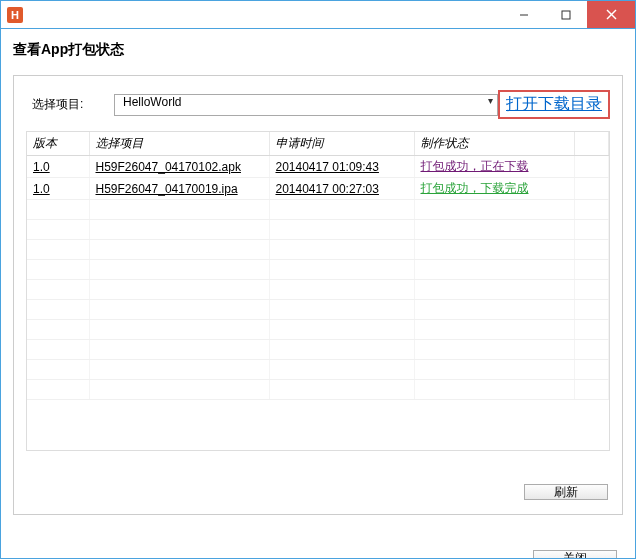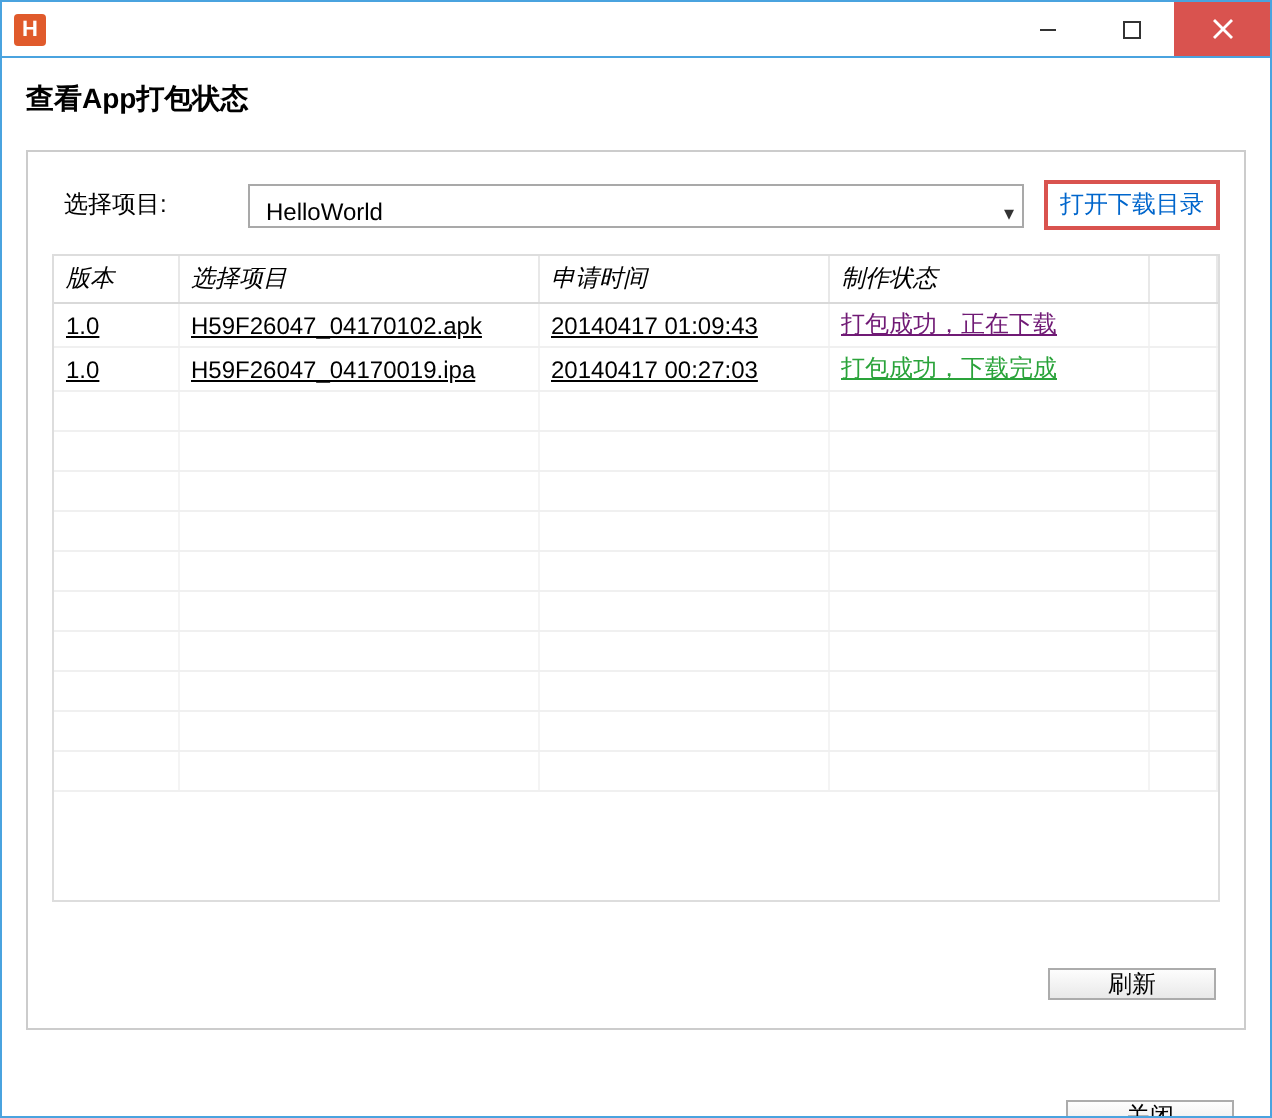--- a/index.html
+++ b/index.html
@@ -65,49 +65,49 @@
     background: #fff;
     height: 440px;
     display: flex;
     flex-direction: column;
   }
   
   .toprow {
     display: flex;
     align-items: center;
     padding: 14px 12px 12px 12px;
-    gap: 10px;
   }
   .toprow-label {
     width: 88px;
     padding-left: 6px;
   }
   .project-select {
     flex: 1;
     height: 22px;
     border: 1px solid #a9a9a9;
     background: #fff;
     display: flex;
-    align-items: flex-end;
-    padding: 0 4px 0 8px;
+    align-items: flex-start;
+    padding: 0 4px 13px 8px;
     font-size: 12px;
     position: relative;
   }
   .project-select .caret {
     margin-left: auto;
     font-size: 10px;
     color: #333;
   }
   .open-link-wrap {
     border: 2px solid #d9534f;
     padding: 2px 6px;
   }
   .open-link {
     color: #0066cc;
-    font-size: 12px;
+    text-decoration: underline;
+    font-size: 16px;
     cursor: pointer;
     text-align: center;
   }
   
   .table-wrap {
     margin: 0 12px 6px 12px;
     border: 1px solid #ddd;
     flex: 1;
     overflow: hidden;
     background: #fff;

